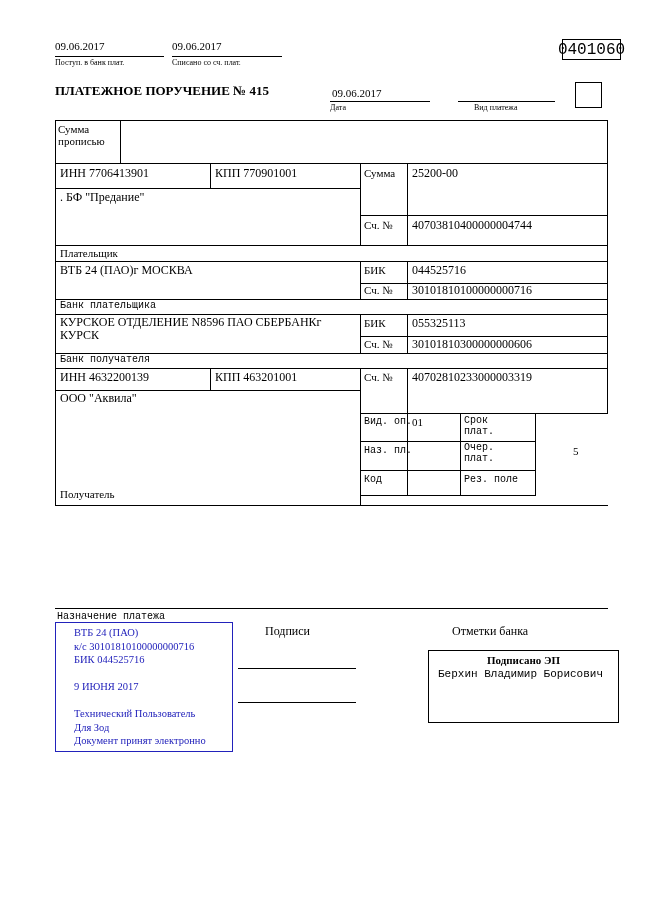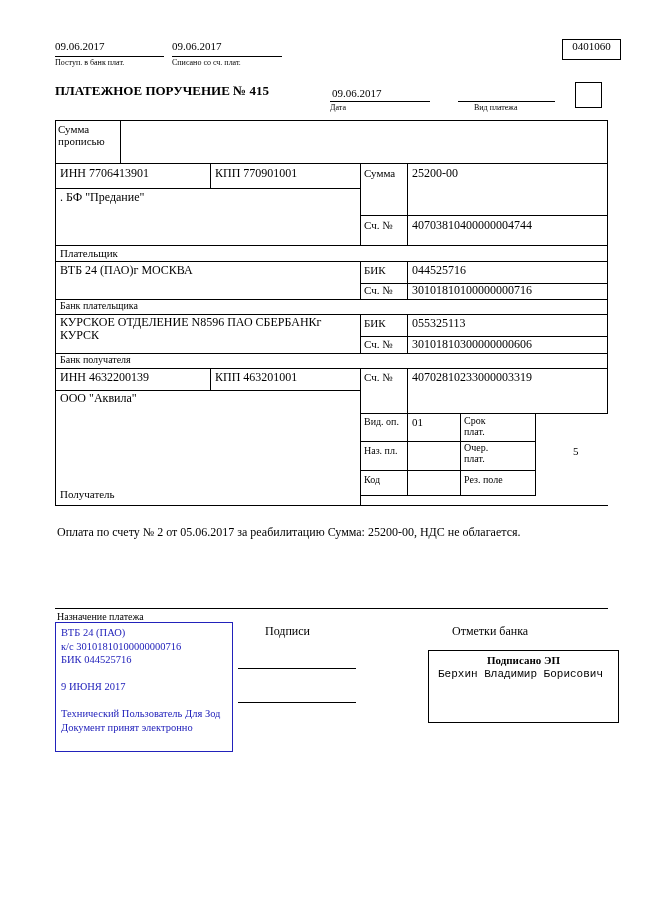--- a/index.html
+++ b/index.html
@@ -3,27 +3,27 @@
 <meta charset="utf-8">
 <style>
   html,body{margin:0;padding:0;}
   body{width:660px;height:919px;background:#fff;font-family:"Liberation Serif","DejaVu Serif",serif;color:#000;}
   .page{position:relative;width:660px;height:919px;background:#fff;overflow:hidden;}
   .t{position:absolute;white-space:nowrap;font-size:12px;line-height:1.12;}
   .wrap{white-space:normal;}
   .b{font-weight:bold;}
   .s13{font-size:13px;}
   .s11{font-size:11px;}
-  .s10{font-size:10px;}
+  .s10{font-size:10px;font-family:Liberation Mono, monospace;}
   .s8{font-size:8px;}
   .hl{position:absolute;height:1px;background:#000;}
   .vl{position:absolute;width:1px;background:#000;}
   .box{position:absolute;border:1px solid #000;box-sizing:border-box;}
-  .code-box{display:flex;align-items:flex-start;justify-content:center;font-size:11px;}
-  .stamp{position:absolute;left:55px;top:622px;width:178px;height:130px;border:1px solid #2222bb;box-sizing:border-box;padding:3px 5px;font-size:10.5px;line-height:13.5px;color:#2222bb;}
+  .code-box{display:flex;align-items:center;justify-content:center;font-size:16px;font-family:Liberation Mono, monospace;}
+  .stamp{position:absolute;left:55px;top:622px;width:178px;height:130px;border:1px solid #2222bb;box-sizing:border-box;padding:3px 18px;font-size:10.5px;line-height:13.5px;color:#2222bb;}
   .stamp-line{min-height:13.5px;white-space:normal;}
   .ep-box{position:absolute;left:428px;top:650px;width:191px;height:73px;border:1px solid #000;box-sizing:border-box;font-size:11px;line-height:13.5px;padding-top:3px;}
   .ep-title{text-align:center;font-weight:bold;}
   .ep-name{padding-left:9px;font-family:Liberation Mono, monospace;}
   .ep-role{padding-left:28px;font-style:italic;}
   .ep-valid{padding-left:48px;font-weight:bold;}
 </style>
 </head>
 <body>
 
@@ -121,21 +121,20 @@
   <div class="t s10" style="left:364px;top:416px">Вид. оп.</div>
   <div class="t s11" style="left:412px;top:416px">01</div>
   <div class="t s10 wrap" style="left:464px;top:415px;width:40px">Срок плат.</div>
   <div class="t s10" style="left:364px;top:445px">Наз. пл.</div>
   <div class="t s10 wrap" style="left:464px;top:442px;width:42px">Очер. плат.</div>
   <div class="t s11" style="left:573px;top:445px">5</div>
   <div class="t s10" style="left:364px;top:474px">Код</div>
   <div class="t s10" style="left:464px;top:474px">Рез. поле</div>
   <div class="t s11" style="left:60px;top:488px">Получатель</div>
 
-  <div class="t" style="left:57px;top:526px">Оплата по счету № 2 от 05.06.2017 за реабилитацию Сумма: 25200-00, НДС не облагается.</div>
   <div class="t s10" style="left:57px;top:611px">Назначение платежа</div>
 
   <div class="t" style="left:265px;top:625px">Подписи</div>
   <div class="t" style="left:452px;top:625px">Отметки банка</div>
 
   <div class="stamp" style="color: rgb(34, 34, 187); border-color: rgb(34, 34, 187);">
     <div class="stamp-line">ВТБ 24 (ПАО)</div>
     <div class="stamp-line">к/с 30101810100000000716</div>
     <div class="stamp-line">БИК 044525716</div>
     <div class="stamp-line"></div>

